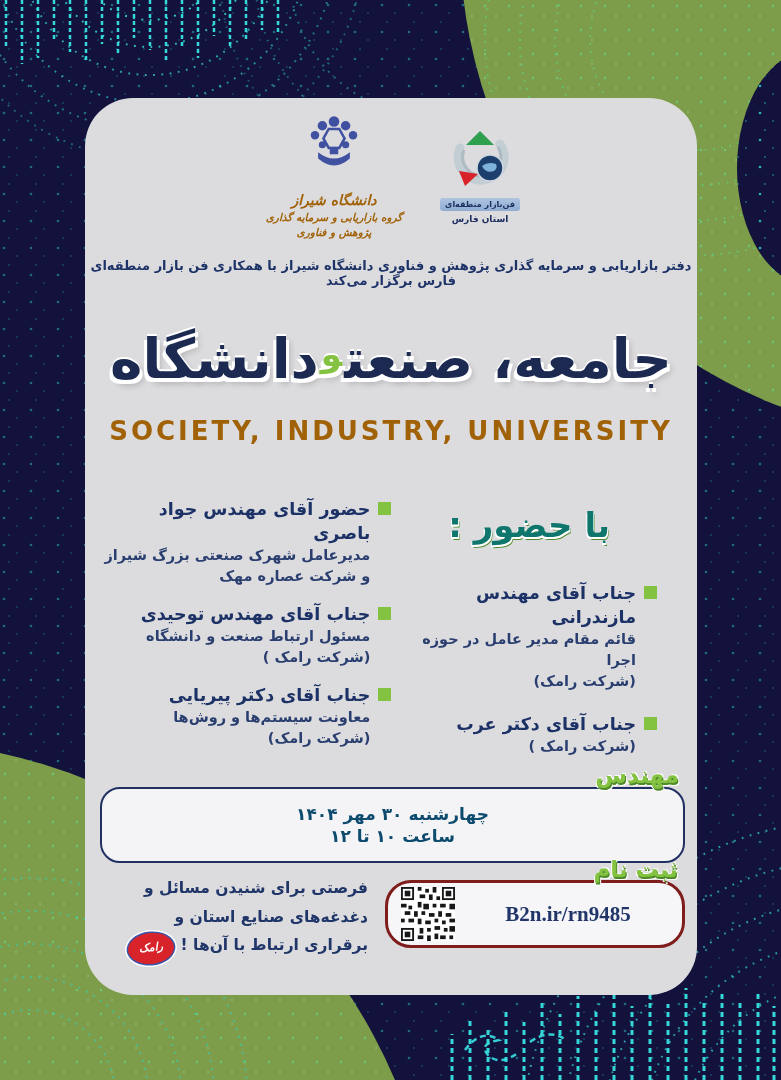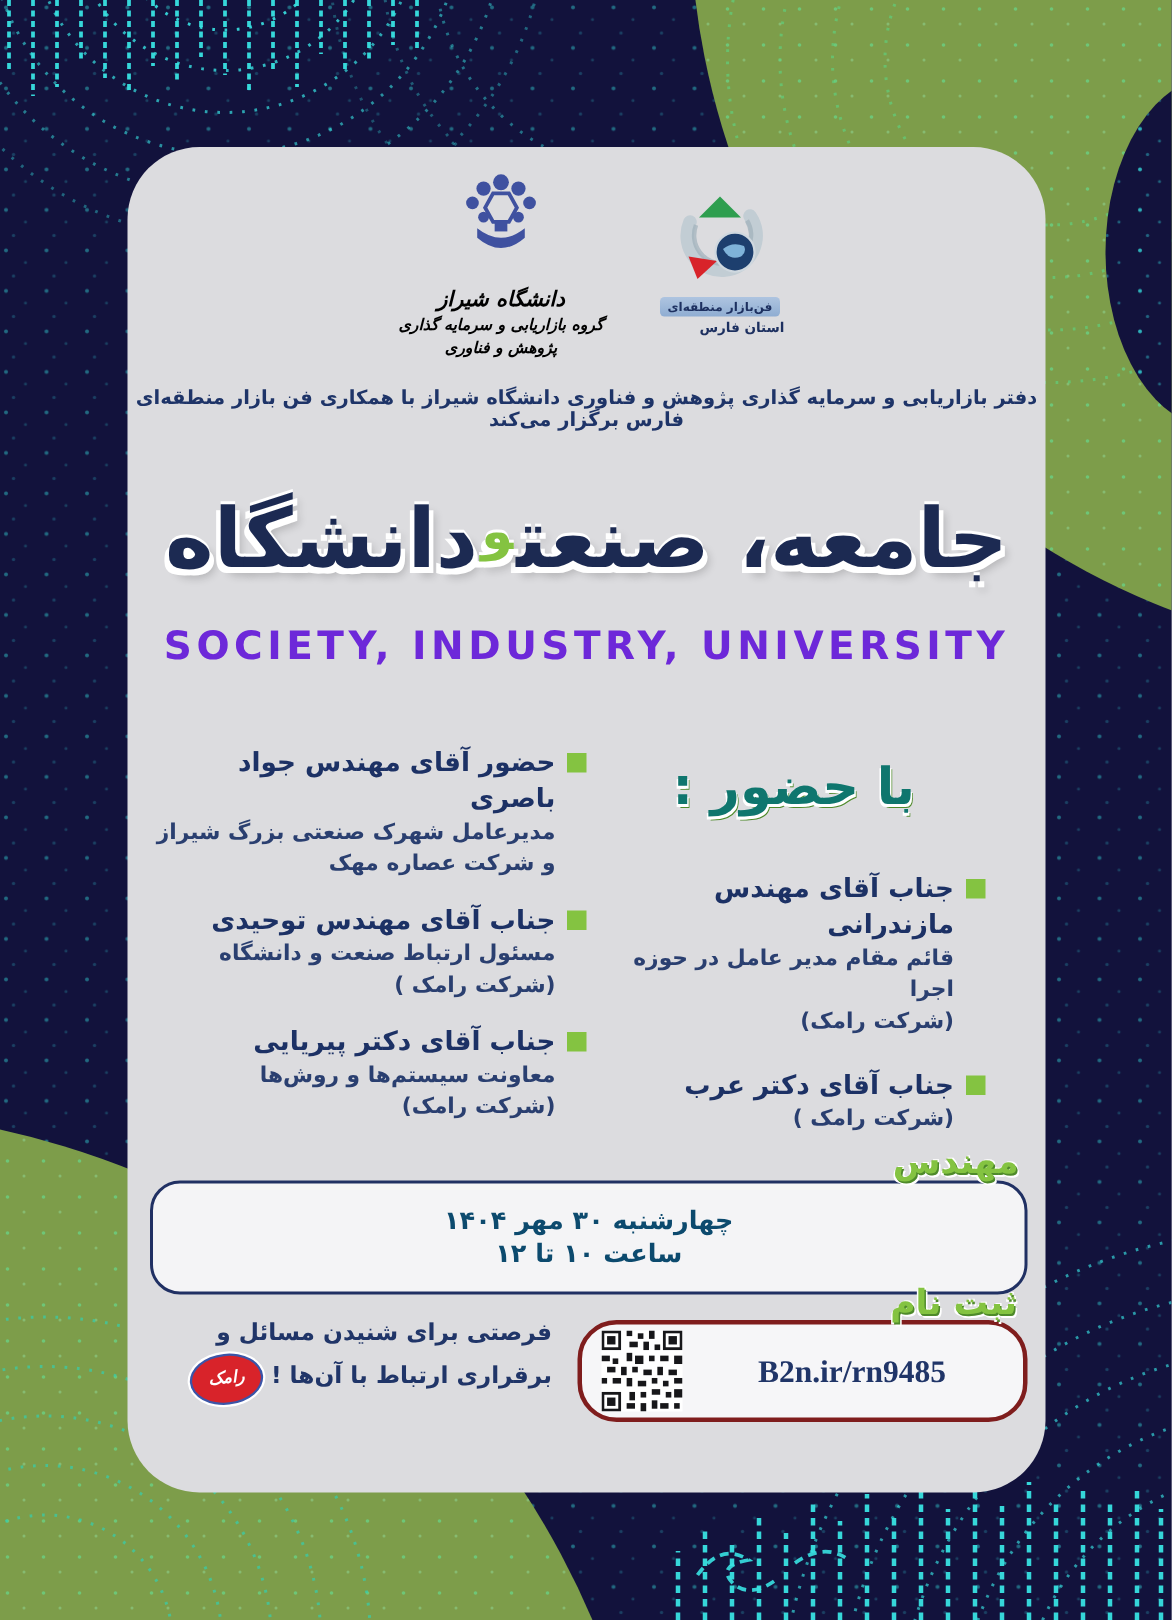--- a/index.html
+++ b/index.html
@@ -9,43 +9,43 @@
   svg.bg{position:absolute;top:0;left:0;}
 
   
   .card{position:absolute;left:85px;top:98px;width:612px;height:897px;
         background:#dcdcdf;border-radius:48px;}
 
   
   .logos-row{position:absolute;top:14px;left:0;right:0;display:flex;
              justify-content:center;align-items:flex-start;gap:28px;}
   .uni-logo{width:150px;text-align:center;}
-  .uni-cal{color:#000000;font-weight:700;}
+  .uni-cal{color:#a16207;font-weight:700;}
   .uni-cal .l1{font-size:14px;font-style:italic;margin-top:2px;}
   .uni-cal .l2{font-size:10.5px;font-style:italic;margin-top:3px;}
   .uni-cal .l3{font-size:10.5px;font-style:italic;margin-top:3px;}
   .fars-logo{width:86px;text-align:center;margin-top:18px;}
   .fars-pill{margin:2px auto 0;width:80px;border-radius:3px;
              background:linear-gradient(180deg,#aec4e0,#8fadd2);
              color:#1d3060;font-size:8px;font-weight:700;padding:2px 0;}
-  .fars-sub{color:#1d3060;font-size:9px;font-weight:700;margin-top:3px;text-align:right;}
+  .fars-sub{color:#1d3060;font-size:9px;font-weight:700;margin-top:3px;}
 
   
   .organizer{position:absolute;top:160px;left:0;right:0;text-align:center;
              direction:rtl;font-size:13px;font-weight:700;color:#1e3468;}
   .series{position:absolute;top:190px;left:0;right:0;text-align:center;
           transform:translateX(62px);direction:rtl;
           font-size:27px;font-weight:800;color:#84c341;
           text-shadow:1px 2px 0 #fff,-1px 2px 0 #fff,0 -1px 0 #fff,1.5px 2.5px 0 #4e8a2a;}
   .main-title{position:absolute;top:226px;left:0;right:0;text-align:center;
               direction:rtl;font-size:55px;font-weight:800;line-height:1.3;color:#1c2a52;
               text-shadow:3px 4px 0 #fff,-3px 4px 0 #fff,0 -2px 0 #fff,4px 6px 6px rgba(0,0,0,.18);}
   .main-title .and{color:#84c341;font-size:34px;position:relative;top:-12px;margin:0 2px;}
   .english{position:absolute;top:318px;left:0;right:0;text-align:center;
-           font-size:26px;font-weight:700;letter-spacing:3px;color:#6d28d9;}
+           font-size:26px;font-weight:700;letter-spacing:3px;color:#a16207;}
 
   
   .speakers{position:absolute;top:395px;left:18px;right:40px;display:flex;
             direction:rtl;gap:10px;}
   .col-right{width:47%;}
   .col-left{width:53%;padding-top:4px;}
   .presence{margin:12px 0 36px;text-align:center;direction:rtl;
             font-size:34px;font-weight:800;color:#0f766e;
             text-shadow:1px 2px 0 #fff,-1px 2px 0 #fff,1.5px 2.5px 0 #4e8a2a;}
   .speaker{margin-bottom:15px;direction:rtl;}
@@ -350,20 +350,21 @@
             <rect x="18" y="25" width="2" height="3"></rect>
               <rect x="21" y="26" width="3" height="2"></rect>
               <rect x="26" y="26" width="2" height="2"></rect>
           </g>
         </svg>
         <div class="reg-url">B2n.ir/rn9485</div>
       </div>
 
       <div class="note">
         <div>فرصتی برای شنیدن مسائل و</div>
+        <div>دغدغه‌های صنایع استان و</div>
         <div>برقراری ارتباط با آن‌ها !</div>
         <div class="ramak">
           <span>رامک</span>
         </div>
       </div>
     </div>
 
   </div>
 </div>
 

